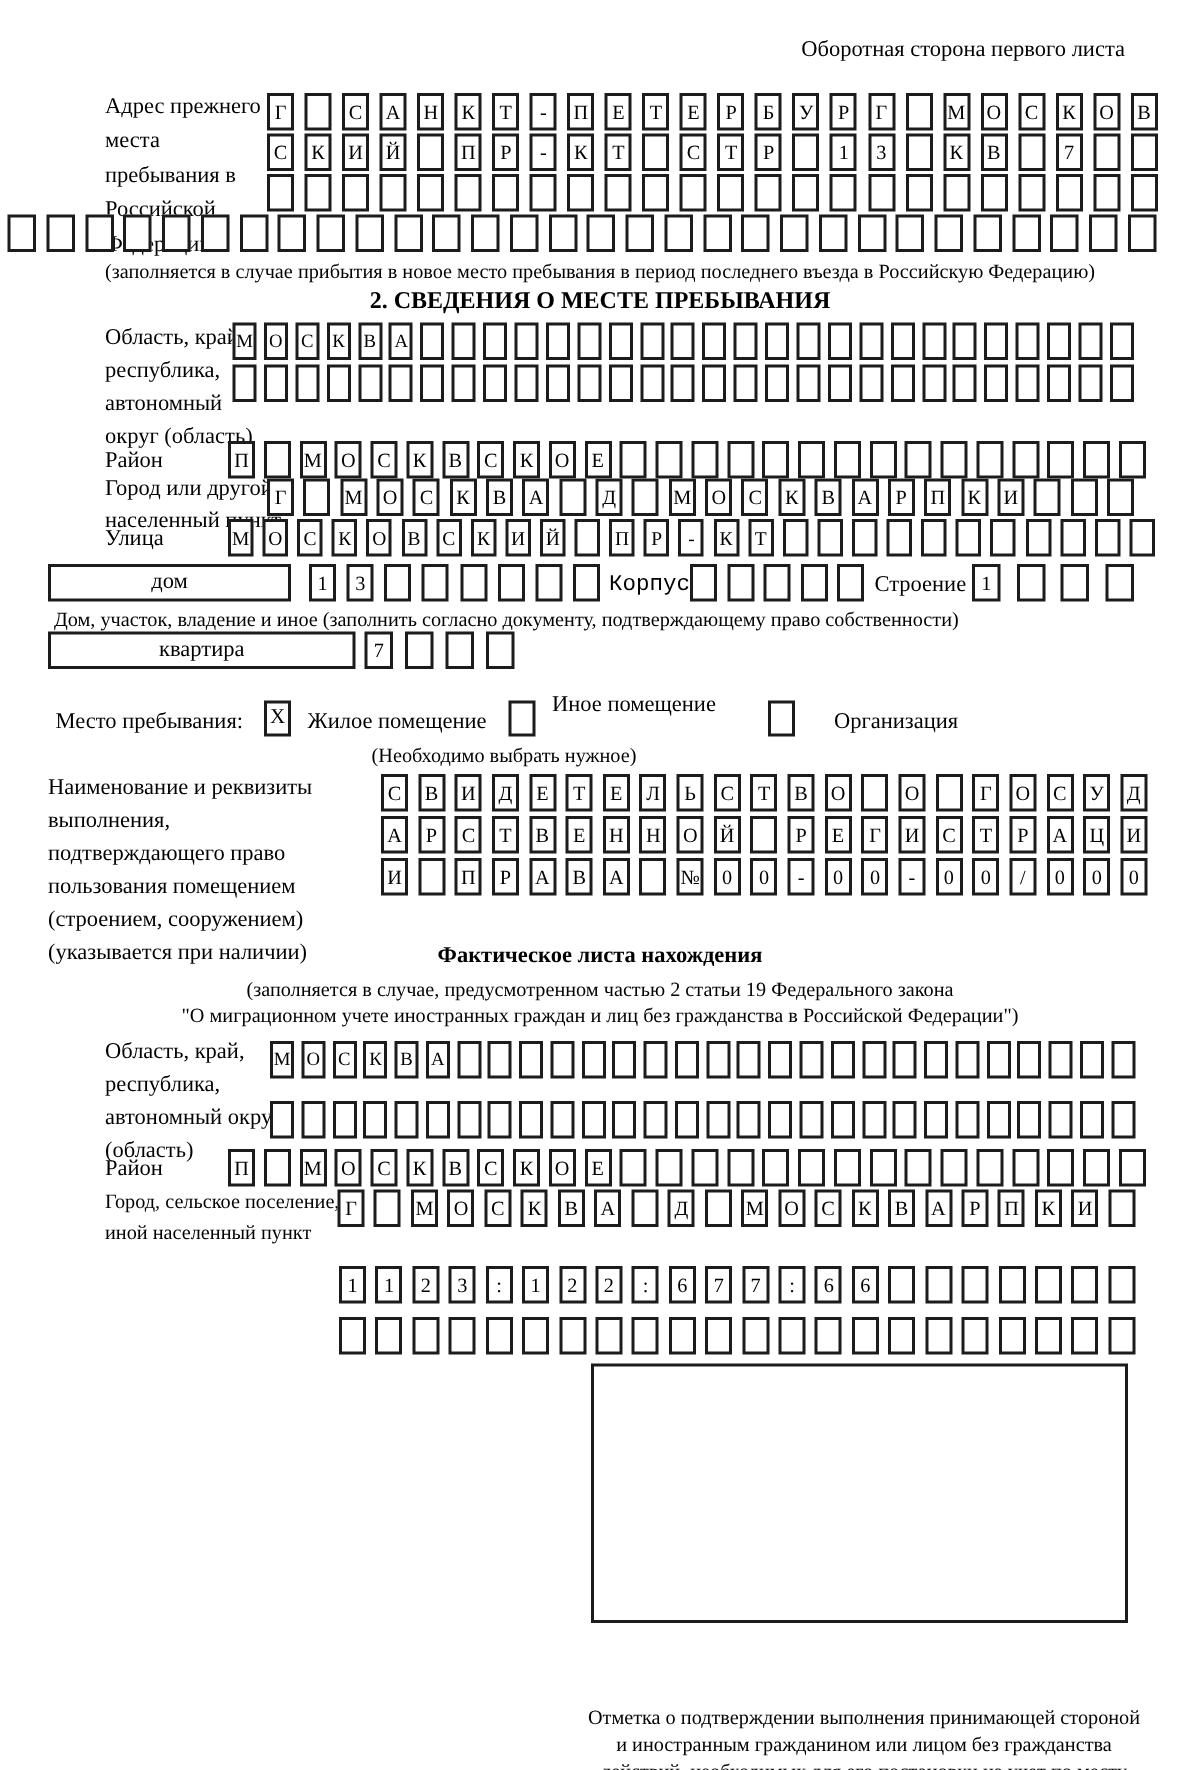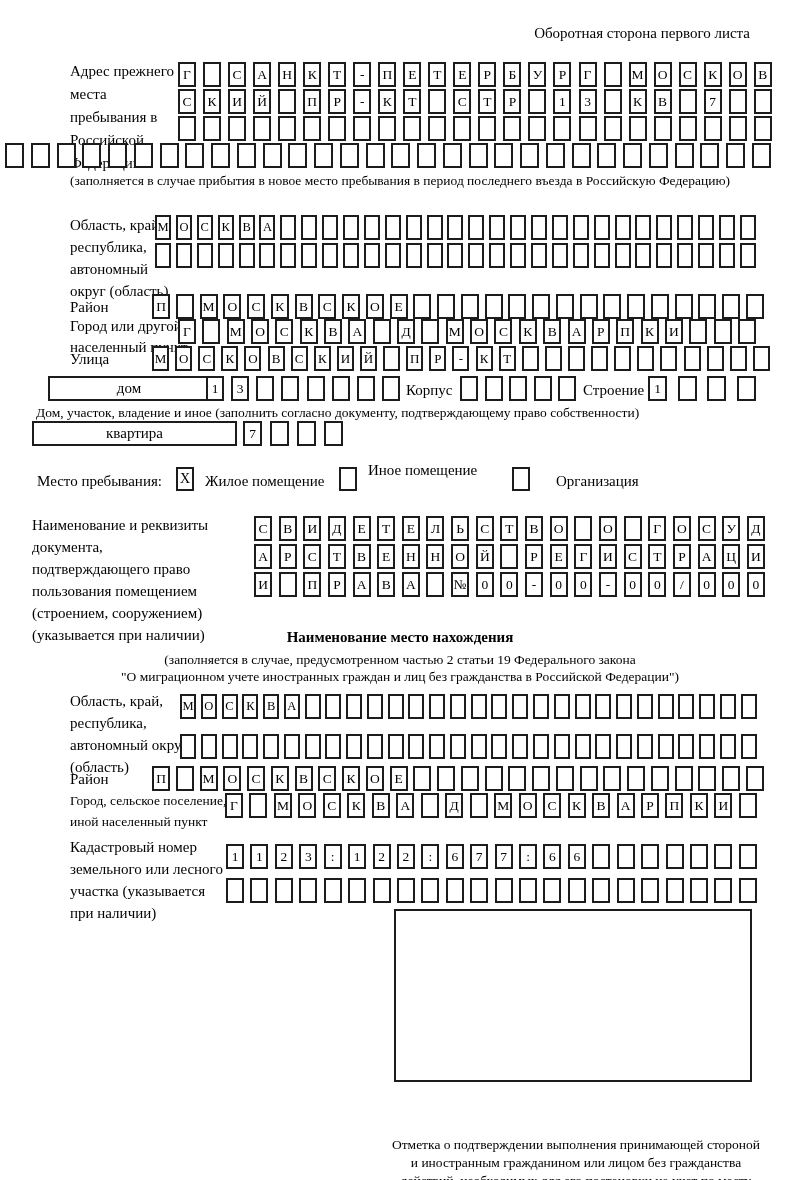--- a/index.html
+++ b/index.html
@@ -135,20 +135,21 @@
       <span class="cell">&nbsp;</span>
       <span class="cell">&nbsp;</span>
       <span class="cell">&nbsp;</span>
       <span class="cell">&nbsp;</span>
       <span class="cell">&nbsp;</span>
       <span class="cell">&nbsp;</span>
       <span class="cell">&nbsp;</span>
     </div>
   <div class="t small center" style="left:0px;top:172px;width:800px;">(заполняется в случае прибытия в новое место пребывания в период последнего въезда в Российскую Федерацию)</div>
 
+  <div class="t center bold" style="left:0px;top:190px;width:800px;font-size:16px;">2. СВЕДЕНИЯ О МЕСТЕ ПРЕБЫВАНИЯ</div>
 
   <div class="t" style="left:70px;top:214px;width:105px;">Область, край, республика, автономный округ (область)</div>
   <div class="cr w16" style="left:155px;top:215px;width:601px;">
       <span class="cell">М</span>
       <span class="cell">О</span>
       <span class="cell">С</span>
       <span class="cell">К</span>
       <span class="cell">В</span>
       <span class="cell">А</span>
       <span class="cell">&nbsp;</span>
@@ -289,34 +290,34 @@
       <span class="cell">&nbsp;</span>
       <span class="cell">&nbsp;</span>
       <span class="cell">&nbsp;</span>
       <span class="cell">&nbsp;</span>
       <span class="cell">&nbsp;</span>
       <span class="cell">&nbsp;</span>
       <span class="cell">&nbsp;</span>
       <span class="cell">&nbsp;</span>
     </div>
 
-  <div class="labelbox" style="left:32px;top:376px;width:162px;height:25px;margin-left:16px;">
+  <div class="labelbox" style="left:32px;top:376px;width:162px;height:25px;">
     <span>дом</span>
   </div>
   <div class="cr" style="left:206px;top:376px;width:194px;">
       <span class="cell">1</span>
       <span class="cell">3</span>
       <span class="cell">&nbsp;</span>
       <span class="cell">&nbsp;</span>
       <span class="cell">&nbsp;</span>
       <span class="cell">&nbsp;</span>
       <span class="cell">&nbsp;</span>
       <span class="cell">&nbsp;</span>
     </div>
-  <div class="t" style="left:406px;top:379px;">Корпус</div>
+  <div class="t" style="left:406px;top:379px;font-family:Liberation Mono, monospace;">Корпус</div>
   <div class="cr" style="left:460px;top:376px;width:116px;">
       <span class="cell">&nbsp;</span>
       <span class="cell">&nbsp;</span>
       <span class="cell">&nbsp;</span>
       <span class="cell">&nbsp;</span>
       <span class="cell">&nbsp;</span>
     </div>
   <div class="t" style="left:583px;top:379px;">Строение</div>
   <div class="cr w19" style="left:648px;top:376px;width:108px;">
       <span class="cell">1</span>
@@ -336,22 +337,23 @@
       <span class="cell">&nbsp;</span>
     </div>
 
   <div class="t" style="left:37px;top:470px;">Место пребывания:</div>
   <div class="checkbox" style="left:176px;top:467px;">X</div>
   <div class="t" style="left:205px;top:470px;">Жилое помещение</div>
   <div class="checkbox" style="left:339px;top:467px;"></div>
   <div class="t" style="left:368px;top:459px;">Иное помещение</div>
   <div class="checkbox" style="left:512px;top:467px;"></div>
   <div class="t" style="left:556px;top:470px;">Организация</div>
-
-  <div class="t" style="left:32px;top:514px;width:190px;">Наименование и реквизиты документа, подтверждающего право пользования помещением (строением, сооружением) (указывается при наличии)</div>
+  <div class="t small center" style="left:186px;top:495px;width:300px;">(Необходимо выбрать нужное)</div>
+
+  <div class="t" style="left:32px;top:514px;width:190px;">Наименование и реквизиты выполнения, подтверждающего право пользования помещением (строением, сооружением) (указывается при наличии)</div>
   <div class="cr" style="left:254px;top:516px;width:511px;">
       <span class="cell">С</span>
       <span class="cell">В</span>
       <span class="cell">И</span>
       <span class="cell">Д</span>
       <span class="cell">Е</span>
       <span class="cell">Т</span>
       <span class="cell">Е</span>
       <span class="cell">Л</span>
       <span class="cell">Ь</span>
@@ -408,21 +410,21 @@
       <span class="cell">0</span>
       <span class="cell">-</span>
       <span class="cell">0</span>
       <span class="cell">0</span>
       <span class="cell">/</span>
       <span class="cell">0</span>
       <span class="cell">0</span>
       <span class="cell">0</span>
     </div>
 
-  <div class="t center bold" style="left:0px;top:626px;width:800px;">Наименование место нахождения</div>
+  <div class="t center bold" style="left:0px;top:626px;width:800px;">Фактическое листа нахождения</div>
   <div class="t small center" style="left:0px;top:651px;width:800px;">(заполняется в случае, предусмотренном частью 2 статьи 19 Федерального закона</div>
   <div class="t small center" style="left:0px;top:668px;width:800px;">"О миграционном учете иностранных граждан и лиц без гражданства в Российской Федерации")</div>
 
   <div class="t" style="left:70px;top:690px;width:130px;">Область, край, республика, автономный округ (область)</div>
   <div class="cr w16" style="left:180px;top:694px;width:577px;">
       <span class="cell">М</span>
       <span class="cell">О</span>
       <span class="cell">С</span>
       <span class="cell">К</span>
       <span class="cell">В</span>
@@ -530,21 +532,20 @@
       <span class="cell">К</span>
       <span class="cell">В</span>
       <span class="cell">А</span>
       <span class="cell">Р</span>
       <span class="cell">П</span>
       <span class="cell">К</span>
       <span class="cell">И</span>
       <span class="cell">&nbsp;</span>
     </div>
 
-  <div class="t" style="left:70px;top:836px;width:160px;">Кадастровый номер земельного или лесного участка (указывается при наличии)</div>
   <div class="cr" style="left:226px;top:844px;width:531px;">
       <span class="cell">1</span>
       <span class="cell">1</span>
       <span class="cell">2</span>
       <span class="cell">3</span>
       <span class="cell">:</span>
       <span class="cell">1</span>
       <span class="cell">2</span>
       <span class="cell">2</span>
       <span class="cell">:</span>

